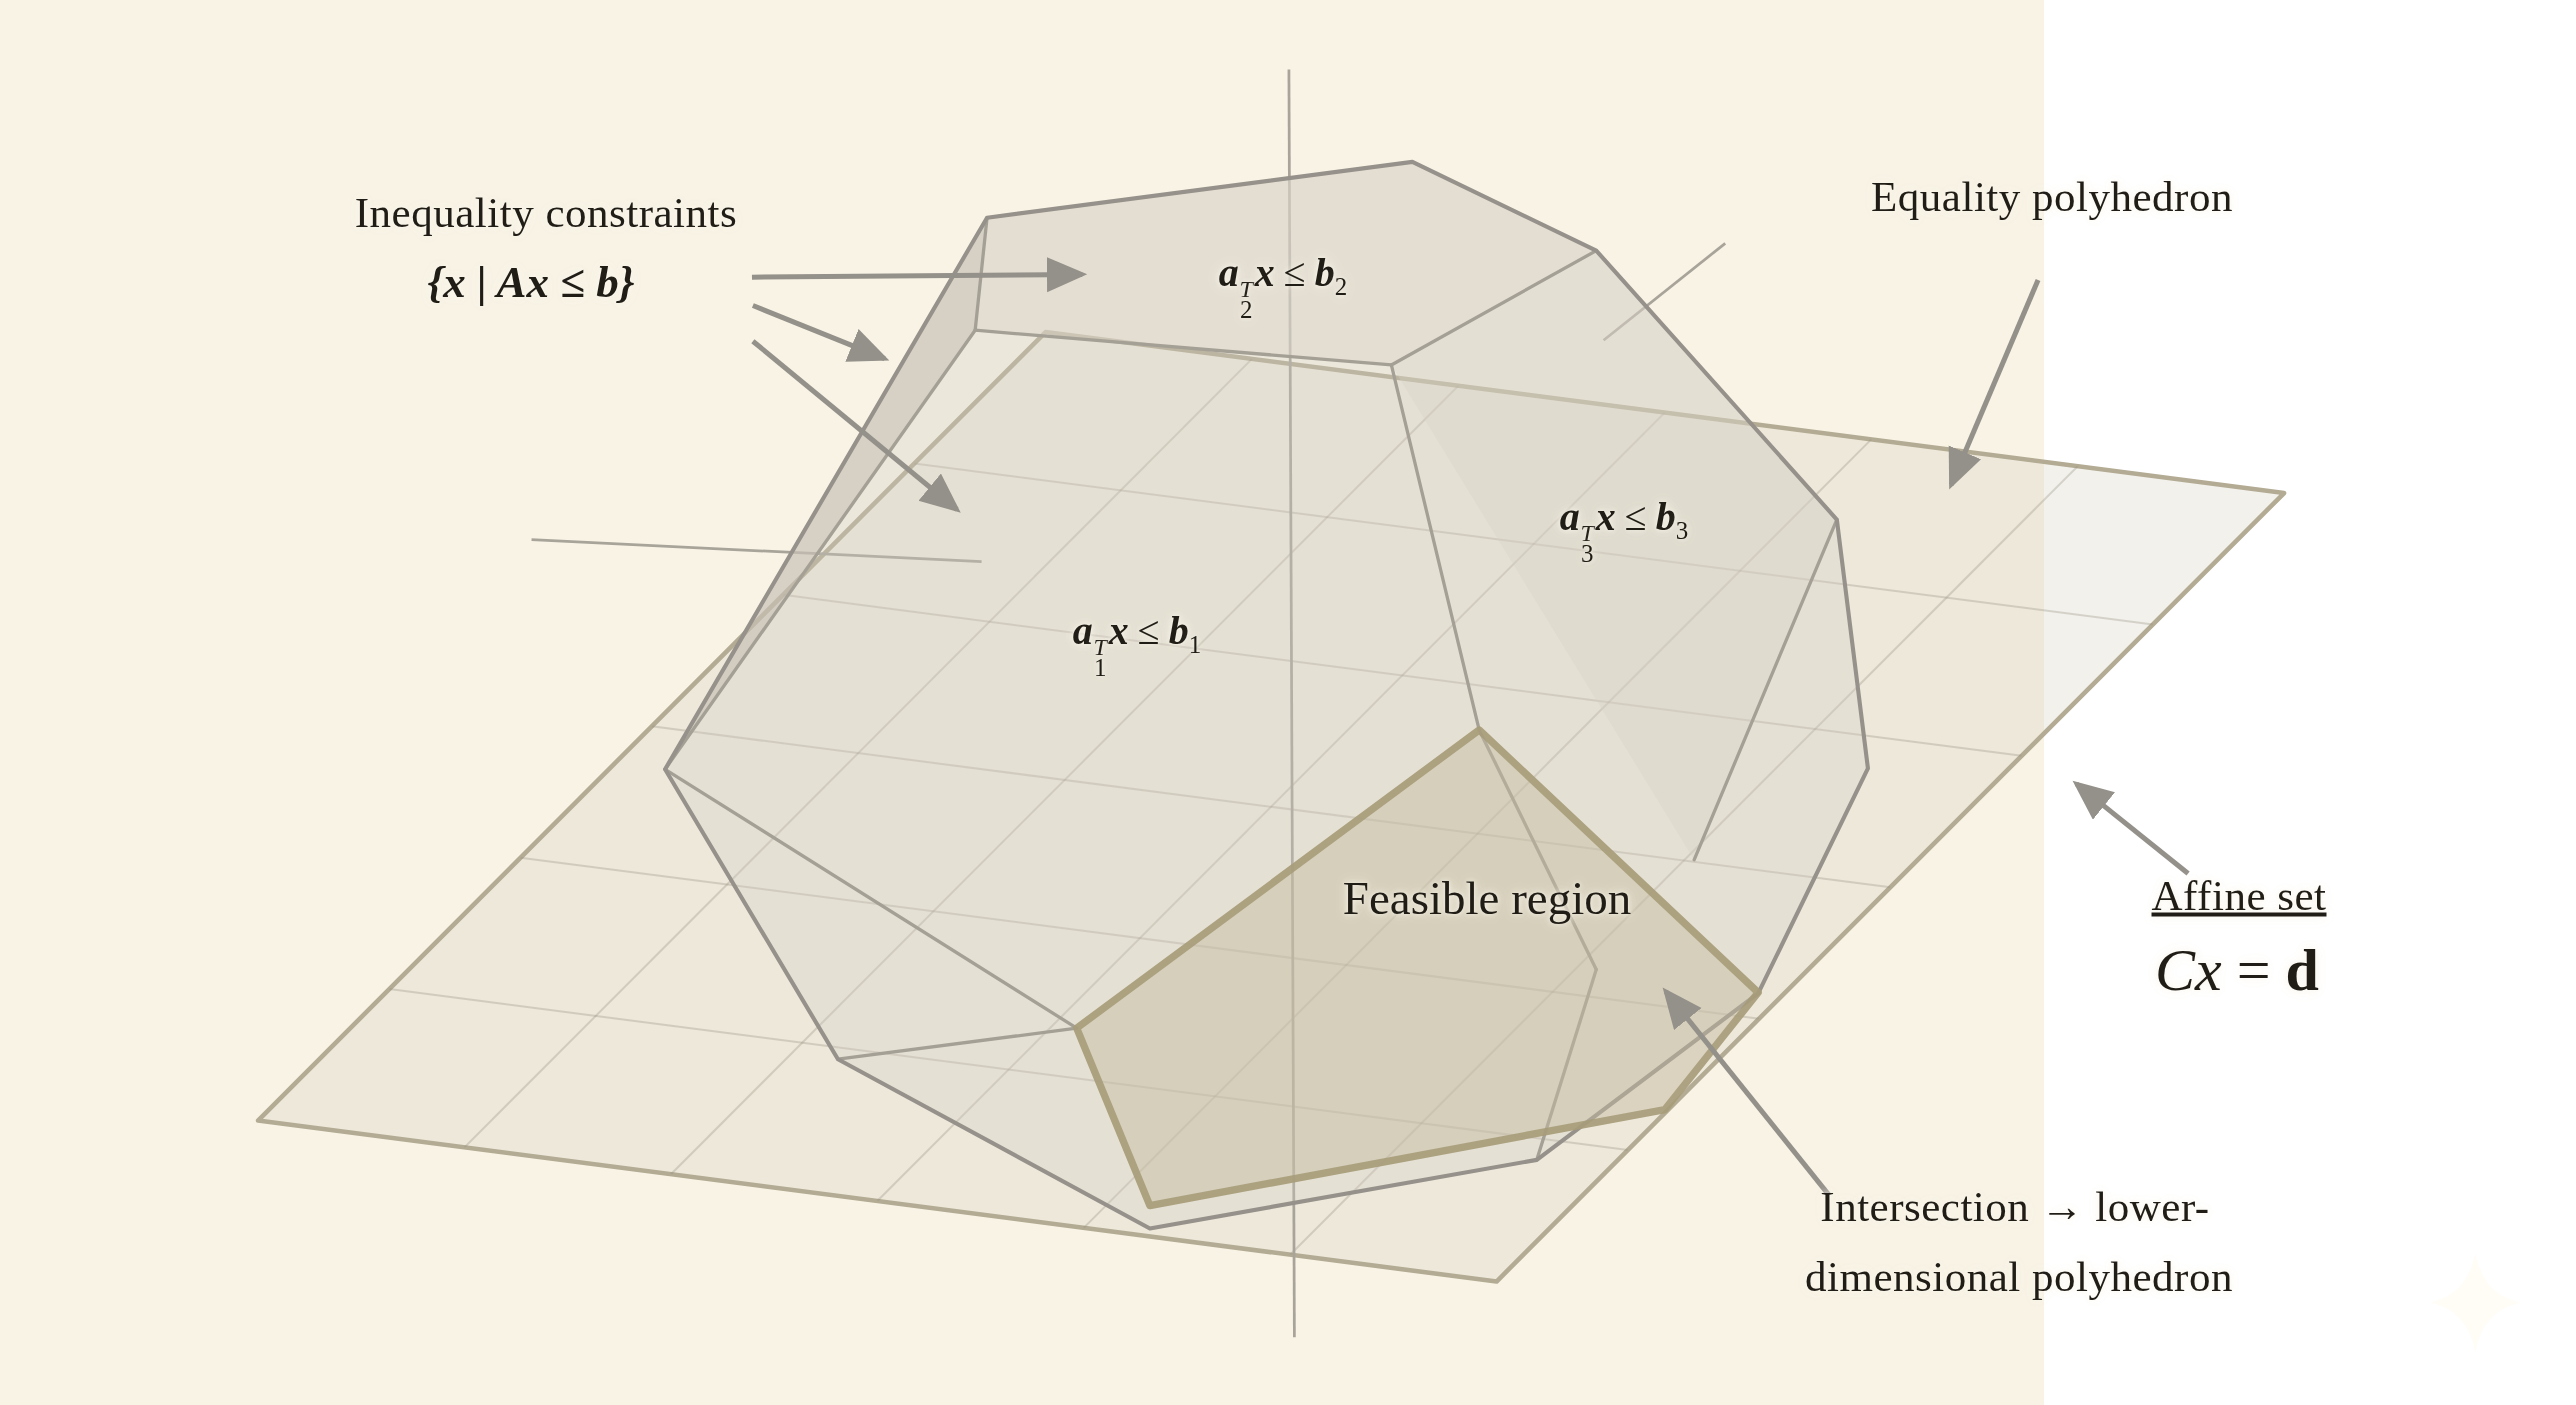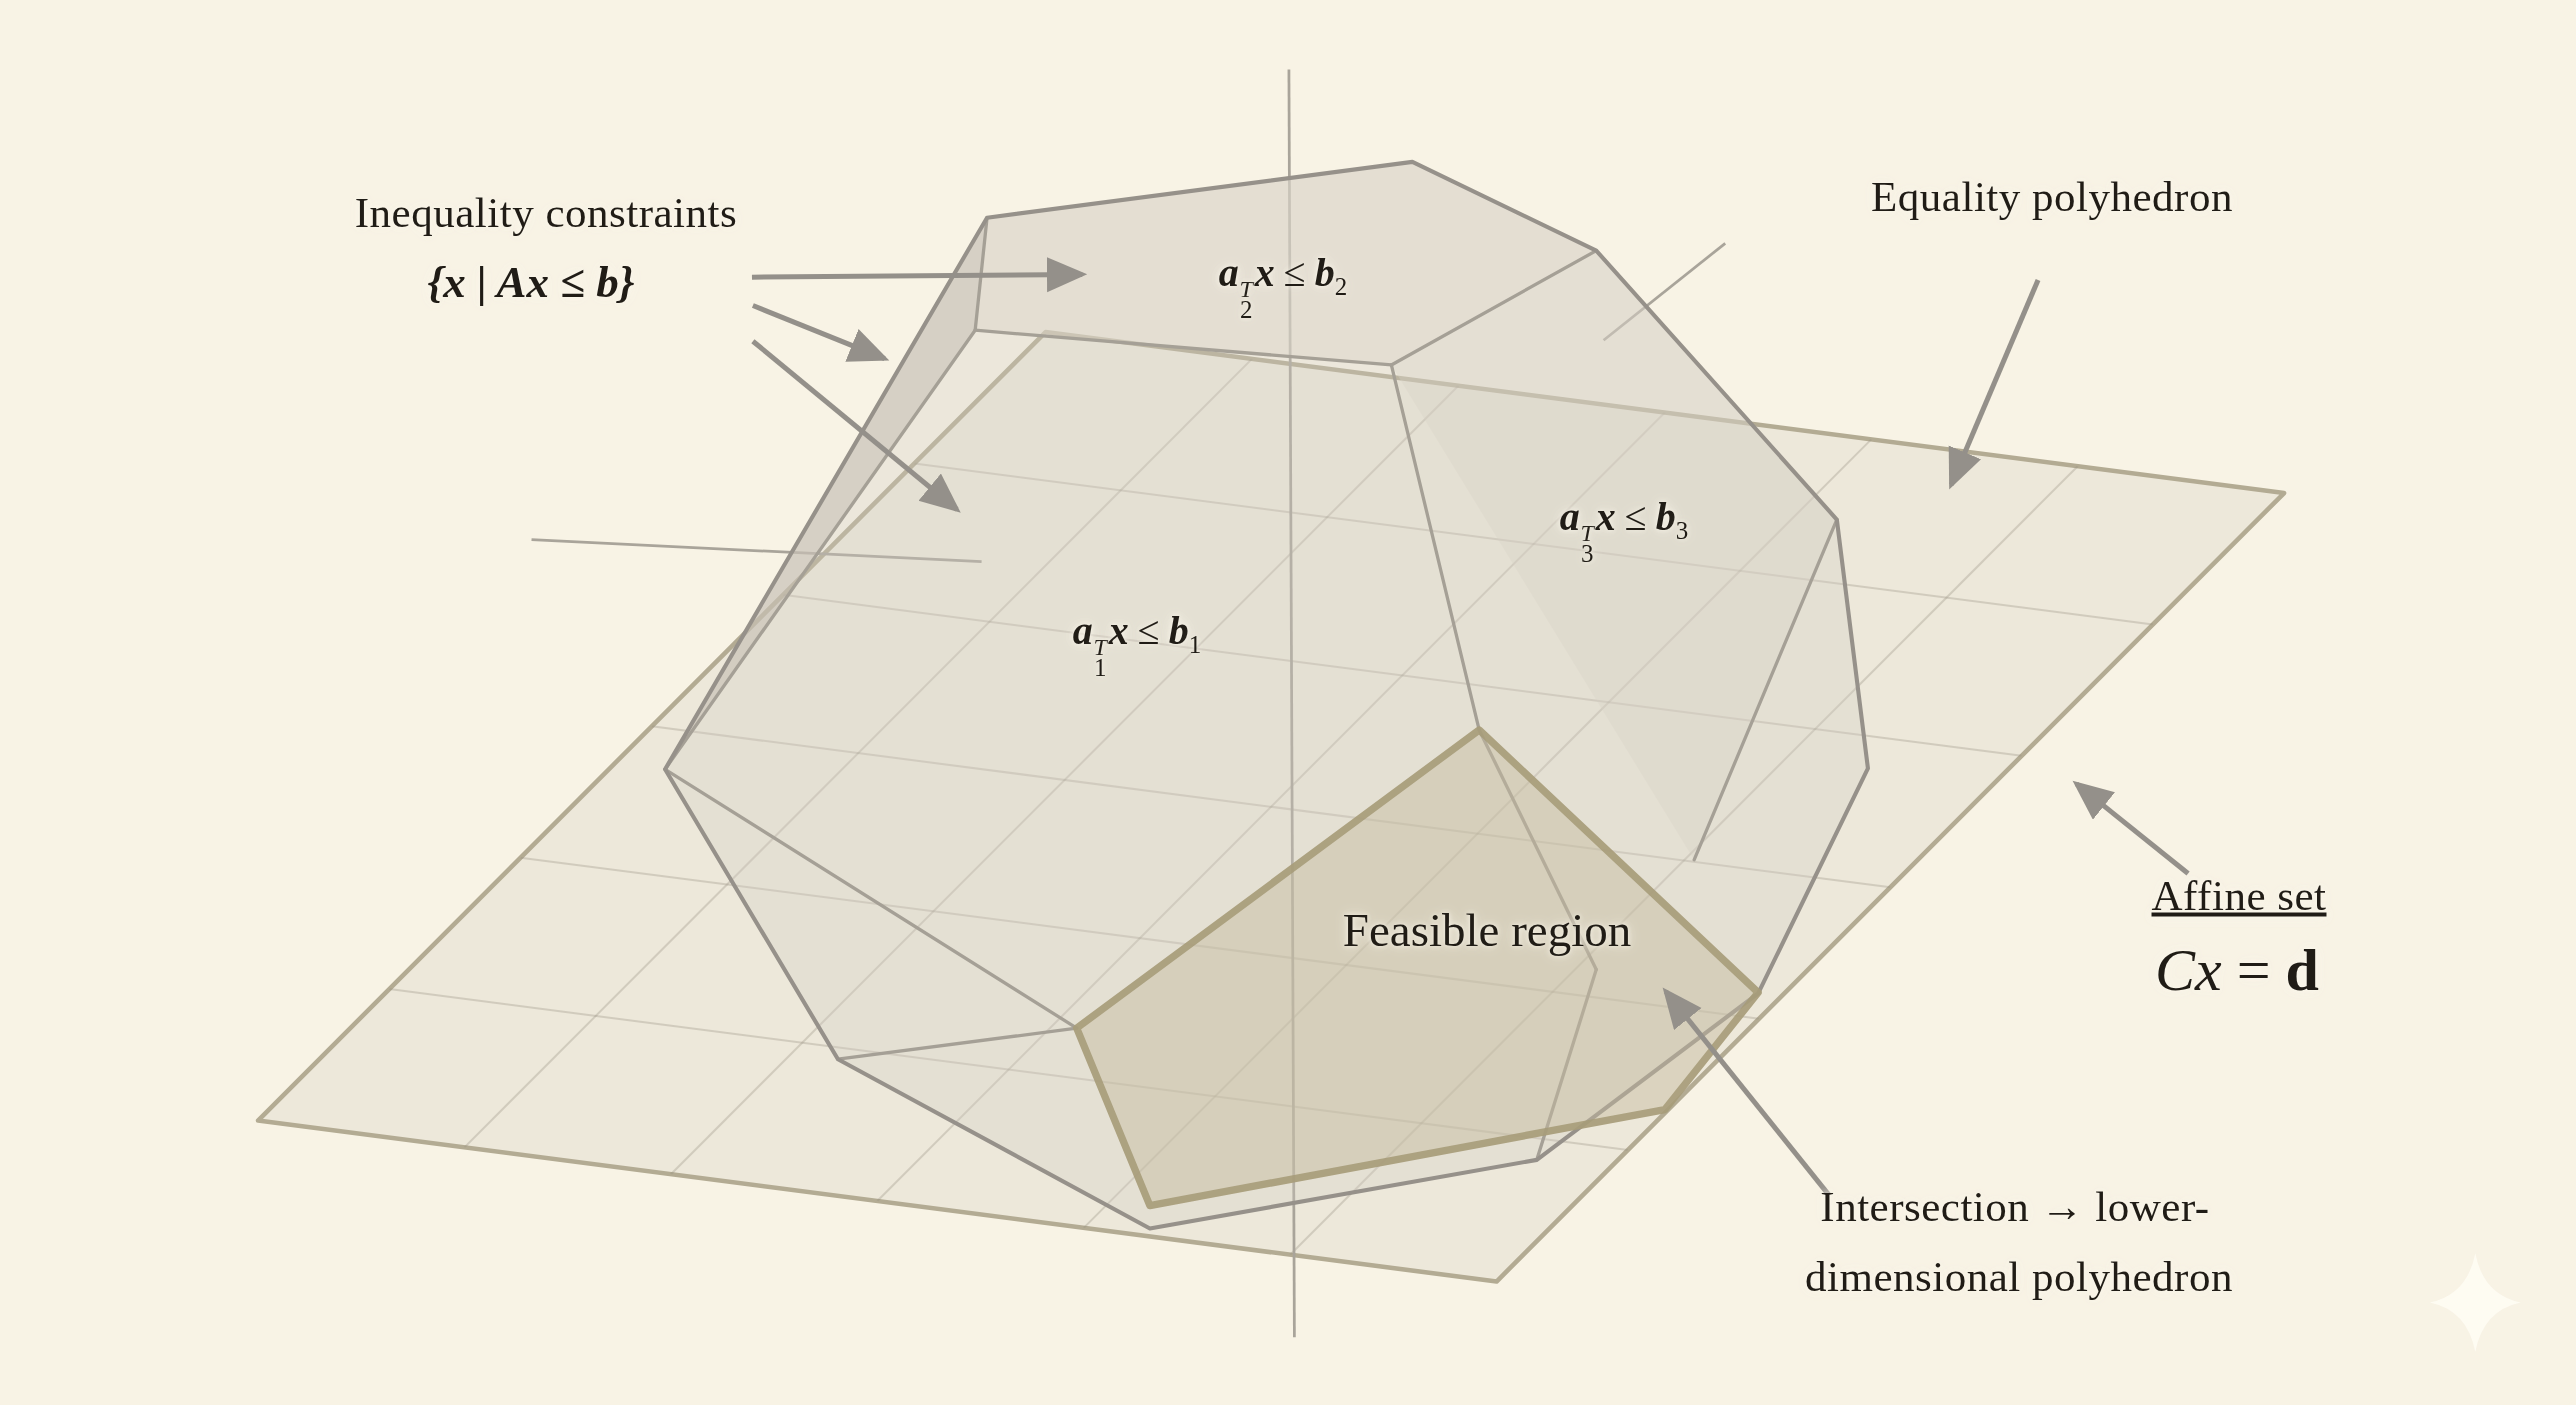--- a/index.html
+++ b/index.html
@@ -1,18 +1,18 @@
 <!DOCTYPE html>
 <html style="font-size:14.6px"><head>
 <meta charset="utf-8">
 <style>
   html,body{margin:0;padding:0;overflow:hidden;}
   .stage{
     position:relative;
-    width:2576px;height:1405px;
+    width:2044px;height:1405px;
     background:#f8f3e5;
     font-family:"Liberation Serif", serif;
     color:#201c16;
   }
   .stage svg{position:absolute;left:0;top:0;width:2576px;height:1405px;}
   .label{
     position:absolute;
     transform:translate(-50%,-50%);
     white-space:nowrap;
     text-align:center;
@@ -23,21 +23,21 @@
   .mathline{font-size:45px;font-style:italic;font-weight:600;}
   .face-label{font-size:40px;font-weight:700;}
   .face-label .vec{font-style:italic;font-weight:700;}
   .face-label .stack{display:inline-flex;flex-direction:column;vertical-align:-11px;line-height:.85;margin:0 1.8px 0 0.9px;}
   .face-label .stack .sp{font-size:24px;font-style:italic;font-weight:400;}
   .face-label .stack .sb{font-size:25px;font-weight:400;}
   .face-label .var{font-style:italic;margin-right:9.1px;}
   .face-label .rel{font-weight:400;margin-right:9.1px;}
   .face-label .rhs{font-style:italic;}
   .face-label .rsub{font-size:25px;font-weight:400;vertical-align:-9.1px;}
-  .feasible{font-size:47px;margin-top:32px;}
+  .feasible{font-size:47px;}
   .affmath{font-size:60px;}
   .affmath .i{font-style:italic;}
   .affmath .b{font-weight:700;}
 </style>
 </head>
 <body>
 
 <div class="stage">
 
   <svg id="scene" viewBox="0 0 2816 1536">

